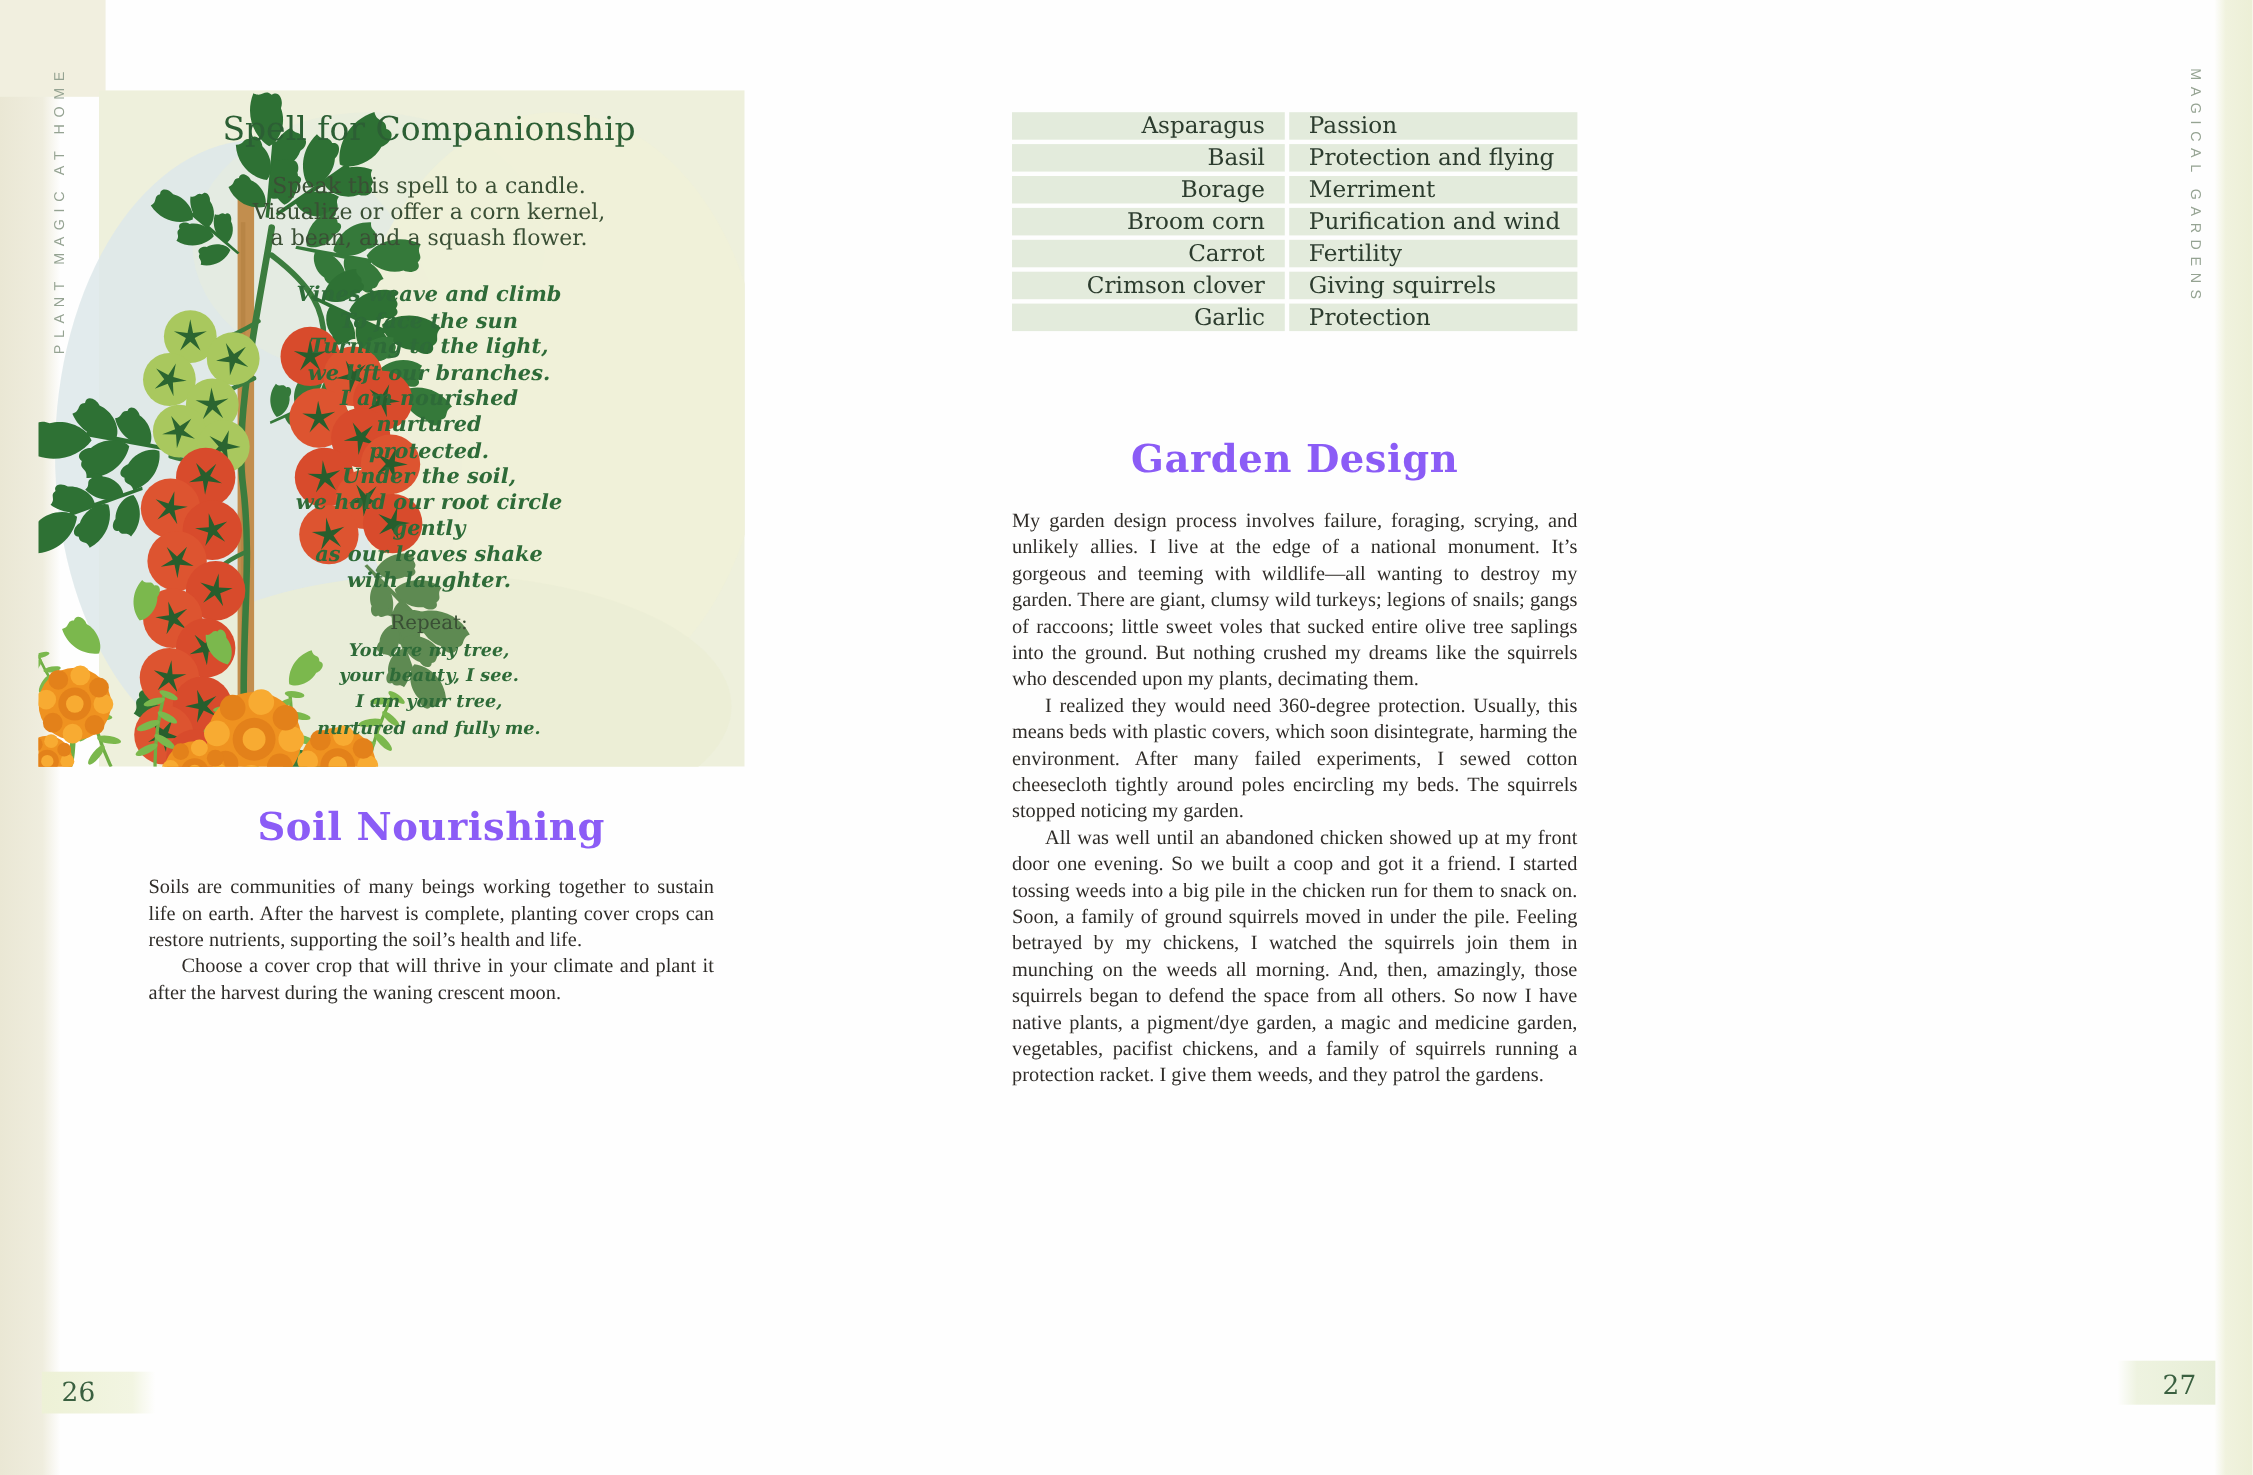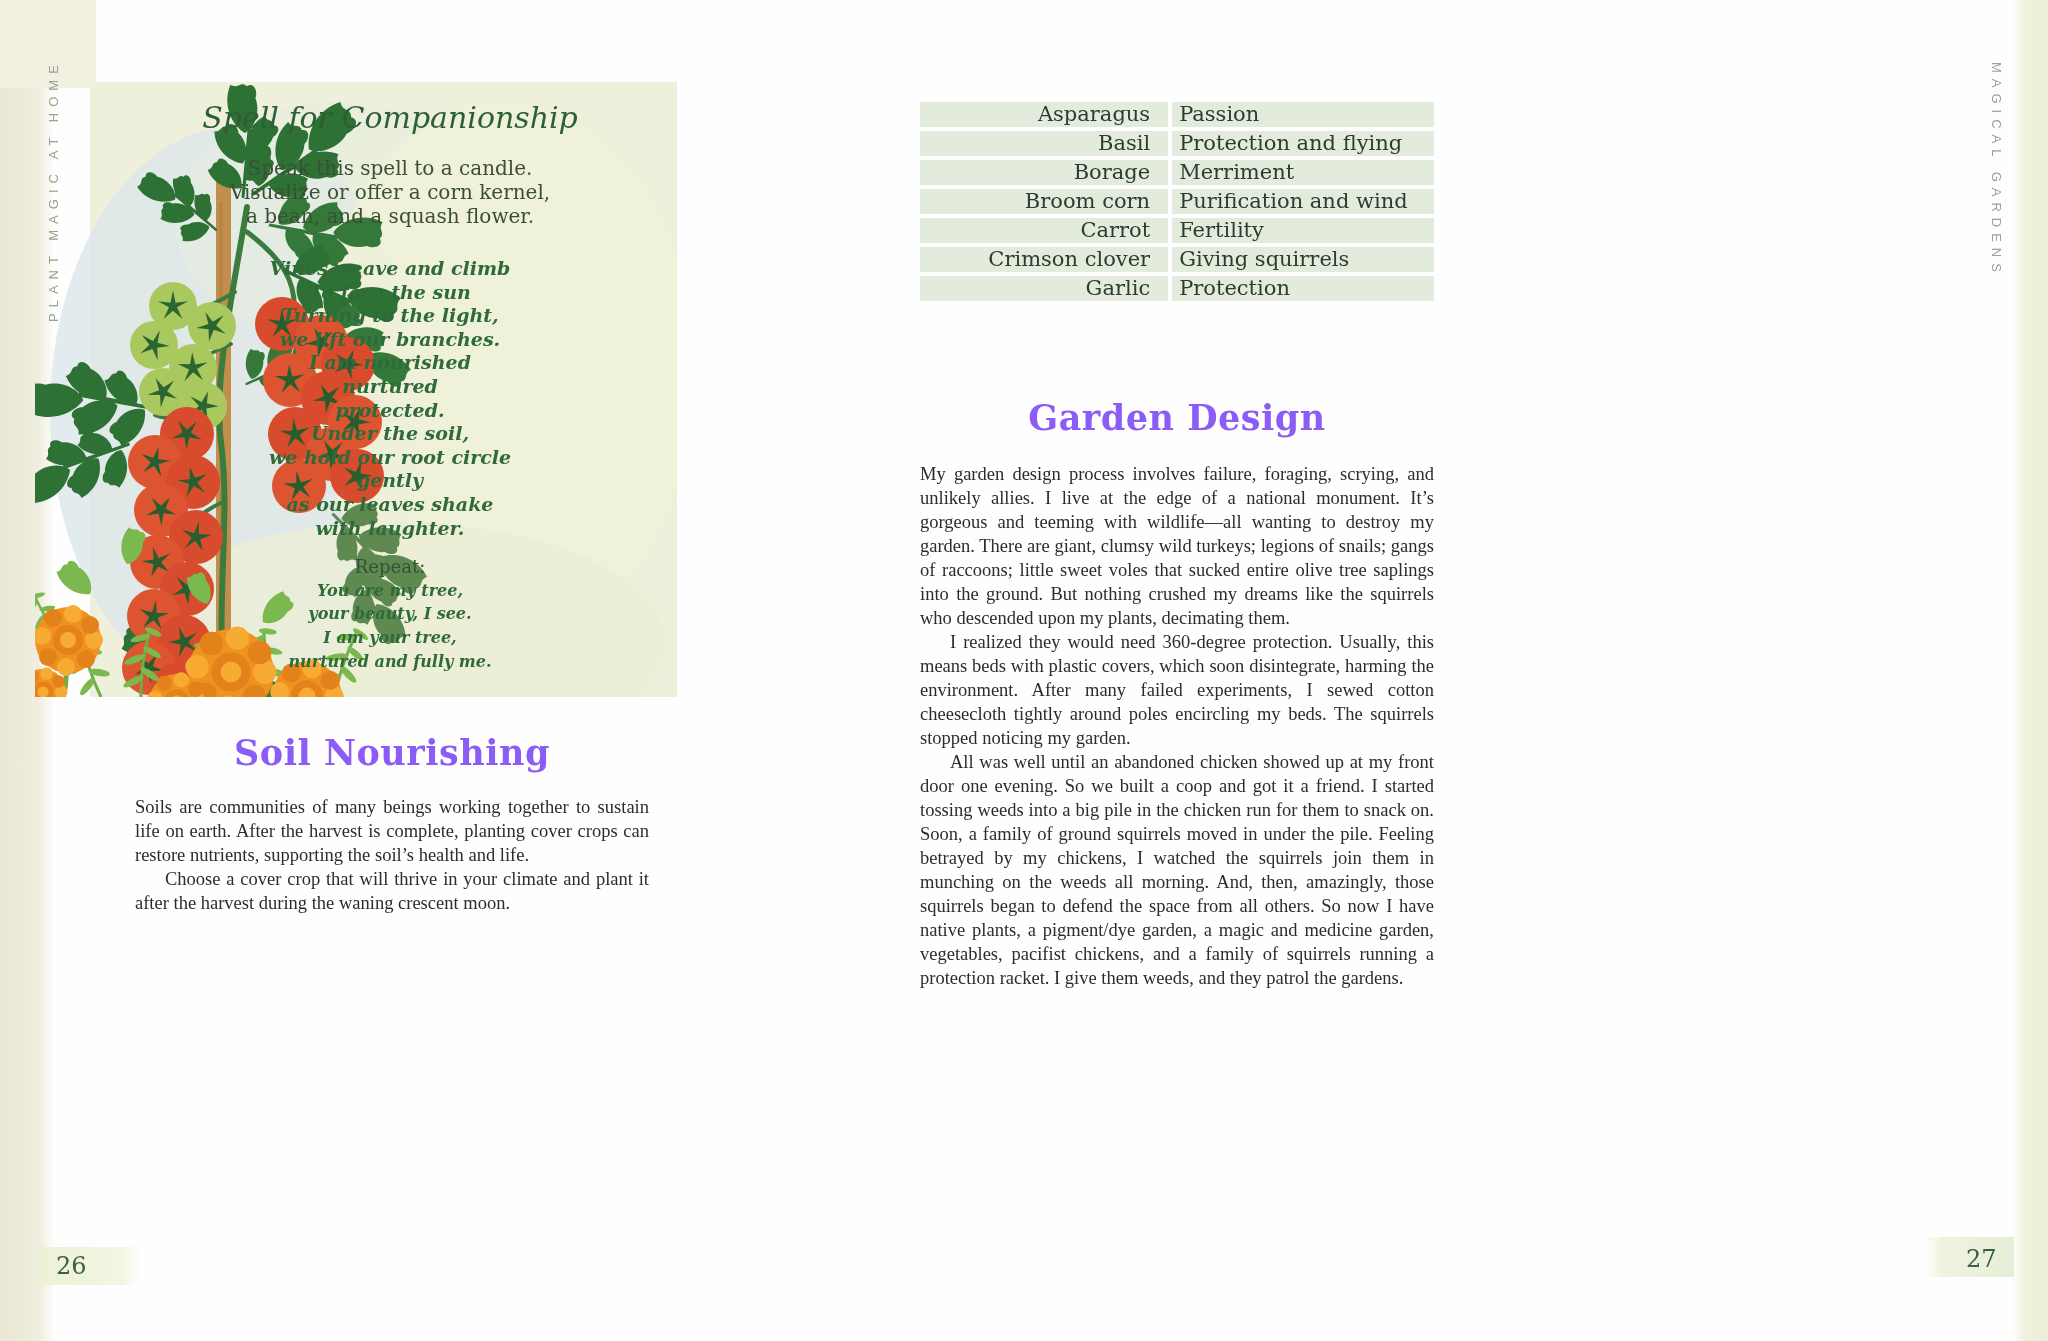--- a/index.html
+++ b/index.html
@@ -18,21 +18,21 @@
       letter-spacing:6px;color:#95a392;white-space:nowrap;transform-origin:0 0;}
   .vt-left{left:46px;top:322px;transform:rotate(-90deg);}
   .vt-right{left:2004px;top:62px;transform:rotate(90deg);}
 
   
   .illus-wrap{position:absolute;left:35px;top:82px;width:642px;height:615px;}
   .illus-wrap svg{display:block;width:642px;height:615px;}
 
   
   .spell-text{position:absolute;left:160px;top:100px;width:460px;text-align:center;z-index:3;}
-  .spell-title{font-style:italic;font-size:30px;line-height:36px;color:#2c5f34;margin:0;font-weight:normal;}
+  .spell-title{font-size:30px;line-height:36px;color:#2c5f34;margin:0;font-weight:normal;}
   .preline{white-space:pre-line;}
   .spell-intro{margin:20px 0 0 0;font-size:20px;line-height:24px;color:#3a4f35;}
   .spell-verse{margin:29px 0 0 0;font-size:19px;line-height:23.6px;font-weight:bold;font-style:italic;color:#2e6b38;}
   .spell-repeat{margin:15px 0 0 0;font-size:18px;line-height:23.6px;color:#3a4f35;}
   .spell-closing{margin:0;font-size:16px;line-height:23.6px;font-weight:bold;font-style:italic;color:#2e6b38;}
 
   
   .sec-heading{position:absolute;width:514px;text-align:center;margin:0;
                font-size:35px;line-height:40px;font-weight:bold;color:#8b5cf6;letter-spacing:.5px;}
   .h-left{left:135px;top:733px;}
@@ -42,21 +42,21 @@
   .b-left{left:135px;top:795px;}
   .b-right{left:920px;top:462px;}
   .body-col p{margin:0;}
   .body-col p.indent{text-indent:30px;}
 
   
   .plant-table{position:absolute;left:920px;top:102px;width:514px;}
   .trow{display:flex;margin-bottom:4px;height:25px;}
   .tcell{background:#e3ebdc;font-size:21px;line-height:25px;color:#2c3c2e;}
   .tcell-plant{width:260px;text-align:right;padding-right:18px;box-sizing:border-box;margin-right:4px;}
-  .tcell-meaning{width:275px;text-align:left;padding-left:7px;box-sizing:border-box;}
+  .tcell-meaning{width:275px;text-align:left;padding-left:18px;box-sizing:border-box;}
 
   
   .pn-band{position:absolute;}
   .pn-band-left{left:38px;top:1247px;width:103px;height:38px;
       background:linear-gradient(to right,#edf1d6,#f2f5e2 80%,rgba(242,245,226,0));}
   .pn-band-right{left:1925px;top:1237px;width:89px;height:40px;
       background:linear-gradient(to left,#e7eed7,#eef3e0 80%,rgba(238,243,224,0));}
   .pagenum{position:absolute;font-size:24px;color:#3a6040;}
   .pn-left{left:56px;top:1252px;}
   .pn-right{left:1966px;top:1245px;}

